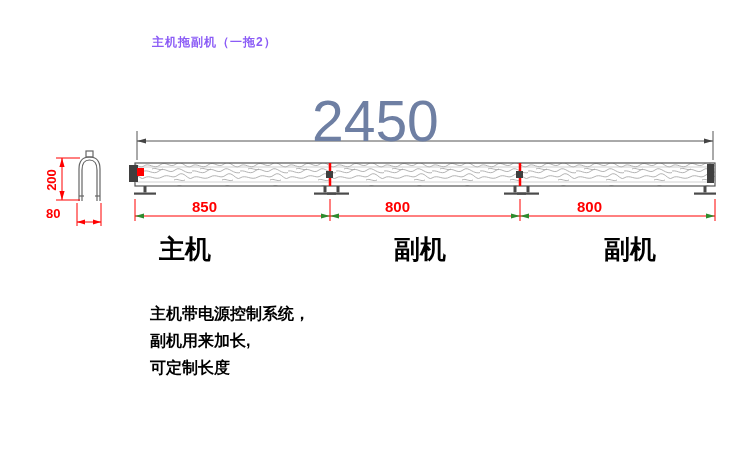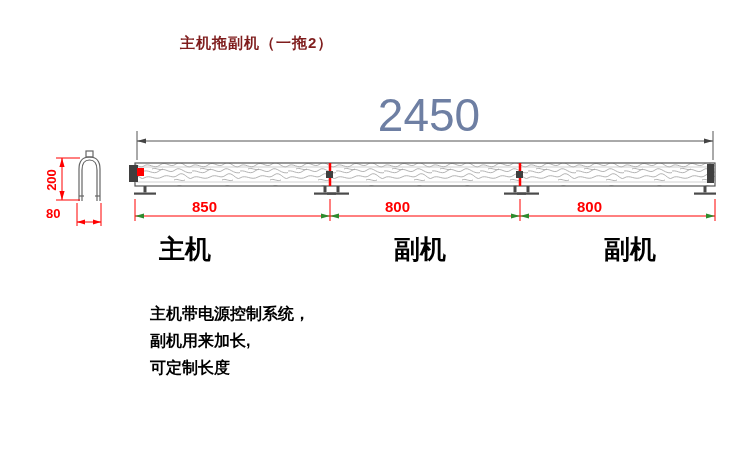--- a/index.html
+++ b/index.html
@@ -3,25 +3,25 @@
 <meta charset="utf-8">
 <style>
   html,body { margin:0; padding:0; background:#fff; }
   .canvas {
     position:relative; width:749px; height:462px; background:#ffffff; overflow:hidden;
     font-family:"Liberation Sans","DejaVu Sans",sans-serif;
   }
   .abs { position:absolute; }
   svg.drawing { position:absolute; left:0; top:0; }
 
-  .title { left:152px; top:34px; font-size:15px; font-weight:700; color:#7f1d1d; letter-spacing:1px;margin-left:28px; }
+  .title { left:152px; top:34px; font-size:12px; font-weight:700; color:#8b5cf6; letter-spacing:1px; }
 
   .dim-overall {
-    left:324px; top:88px; width:210px; text-align:center;
-    font-size:46px; color:var(--overall-dim-blue,#6e7fa3);
+    left:312px; top:88px; width:210px; text-align:left;
+    font-size:57px; color:var(--overall-dim-blue,#6e7fa3);
   }
   .seg {
     top:198px; width:80px; text-align:left; font-size:15px; font-weight:700;
     color:var(--dimension-red,#ff0000);
   }
   .seg1 { left:192px; } .seg2 { left:385px; } .seg3 { left:577px; }
 
   .dim-height {
     left:34px; top:166px; width:36px; height:28px; line-height:28px; text-align:center;
     font-size:13px; font-weight:700; color:var(--dimension-red,#ff0000);

